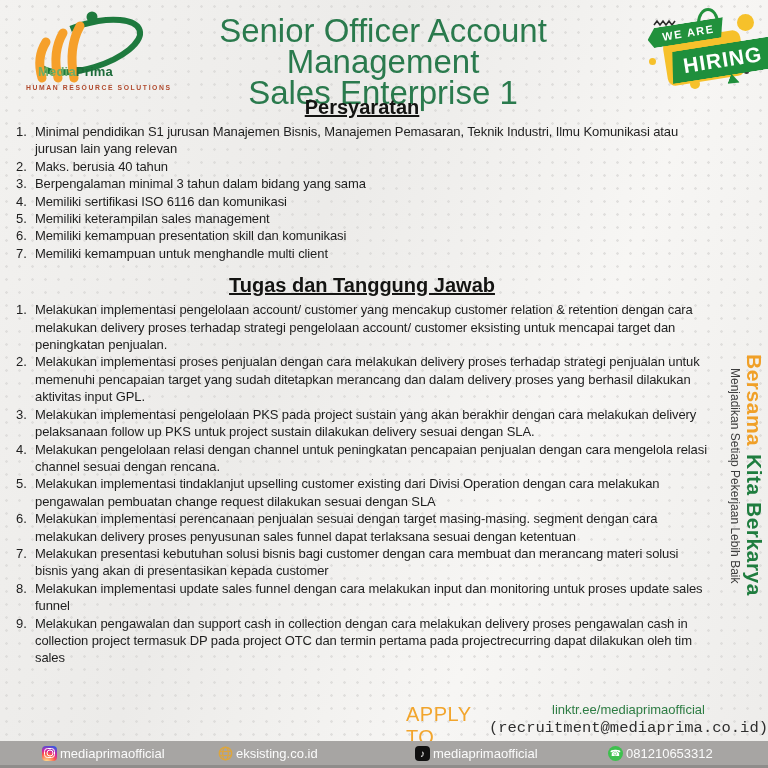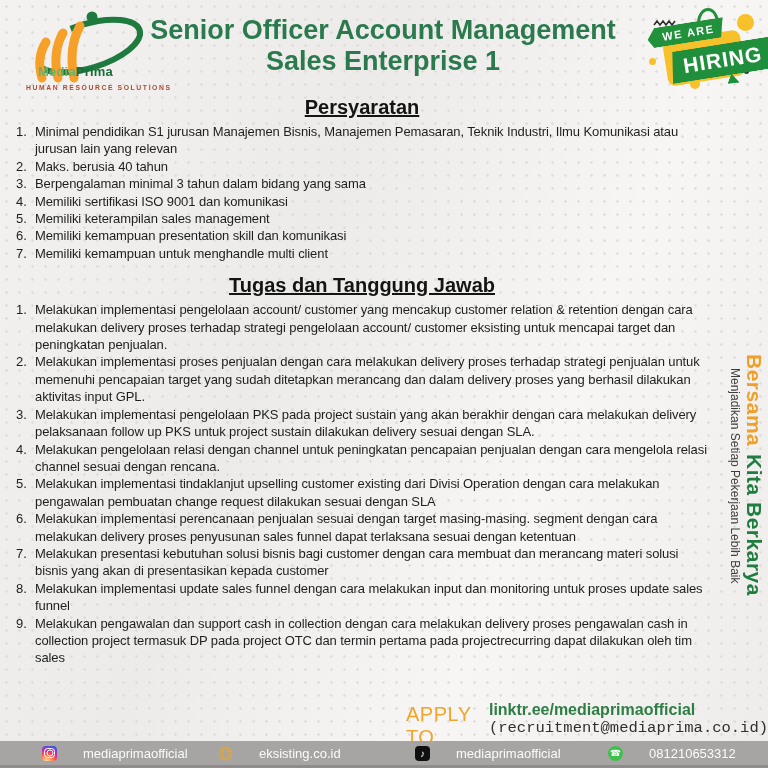--- a/index.html
+++ b/index.html
@@ -19,21 +19,21 @@
   
   .logo { position:absolute; left:16px; top:6px; width:140px; height:90px; z-index:2; }
   .logo svg { position:absolute; left:0; top:0; }
   .logo-text { position:absolute; left:22px; top:58px; font-weight:bold; font-size:13px; letter-spacing:.2px; }
   .lt1 { color:#6fae67; }
   .lt2 { color:#1c6b3a; }
   .logo-tagline { position:absolute; left:10px; top:78px; font-size:6.8px; font-weight:bold;
     letter-spacing:1.6px; color:#b04a2e; white-space:nowrap; }
 
   .title { position:absolute; left:148px; right:150px; top:15px; z-index:2;
-    text-align:center; color:#2a7a4d; font-weight:bold; font-size:27px; line-height:31px; }
+    text-align:center; color:#2a7a4d; font-weight:normal; font-size:33px; line-height:31px; }
 
   
   .badge { position:absolute; right:3px; top:2px; width:120px; height:95px; z-index:2; }
   .badge-quad { position:absolute; left:20px; top:33px; width:78px; height:46px;
     background:#f6c12b; border-radius:8px; transform:rotate(-9deg); }
   .badge-we-are { position:absolute; left:2px; top:21px; background:#21913c; color:#fff;
     font-weight:bold; font-size:11px; letter-spacing:1.5px; padding:4px 10px 4px 15px;
     transform:rotate(-9deg); clip-path:polygon(0 55%, 11% 0, 100% 0, 94% 100%, 7% 100%); }
   .badge-hiring { position:absolute; left:25px; top:42px; background:#1f8f3c; color:#fff;
     font-weight:bold; font-size:21px; letter-spacing:1px; padding:4px 13px;
@@ -65,27 +65,27 @@
   .sidebar { position:absolute; top:276px; right:2px; height:398px; z-index:2;
     writing-mode:vertical-rl; text-align:center; }
   .v-title { font-size:21px; font-weight:bold; letter-spacing:.5px; }
   .v-orange { color:#f0a028; }
   .v-green  { color:#1f7d3f; margin-top:7px; }
   .v-sub { font-size:12px; color:#3d3d3d; margin-top:2px; }
 
   
   .apply { position:absolute; left:406px; top:700px; z-index:2; display:flex; gap:13px; align-items:flex-start; }
   .apply-label { color:#f2a52c; font-weight:normal; font-size:20px; letter-spacing:.5px; padding-top:3px; }
-  .apply-link  { color:#2e7d44; font-weight:bold; font-size:16px; line-height:19px; }
+  .apply-link  { color:#2e7d44; font-weight:normal; font-size:13px; line-height:19px;text-align:center; }
   .apply-email { color:#2f2f2f; font-size:15.5px; line-height:19px;font-family:Liberation Mono, monospace; }
 
   
   .footer { position:absolute; left:0; right:0; bottom:0; height:27px; z-index:3;
     background:#a7a5a3; border-bottom:3px solid #8f8d8b; }
-  .f-item { position:absolute; top:0; height:24px; display:flex; align-items:center; gap:26px;
+  .f-item { position:absolute; top:0; height:24px; display:flex; align-items:center; gap:3px;
     color:#fbfbfb; font-size:13px; }
   .f-1 { left:42px; } .f-2 { left:218px; } .f-3 { left:415px; } .f-4 { left:608px; }
   .ig-icon { position:relative; width:15px; height:15px; border-radius:4px; flex:none;
     background:radial-gradient(circle at 30% 110%, #fdf497 0%, #fd5949 45%, #d6249f 62%, #285aeb 92%); }
   .ig-icon::before { content:""; position:absolute; inset:2.3px; border:1.2px solid #fff; border-radius:3.5px; }
   .ig-icon::after { content:""; position:absolute; width:5px; height:5px; border:1.2px solid #fff;
     border-radius:50%; top:50%; left:50%; transform:translate(-50%,-50%); }
   .tiktok-icon { width:15px; height:15px; border-radius:4px; background:#101010; color:#fff; flex:none;
     font-size:10px; font-weight:bold; display:flex; align-items:center; justify-content:center; }
   .wa-icon { width:15px; height:15px; border-radius:50%; background:#3ec04e; color:#fff; flex:none;
@@ -130,21 +130,21 @@
     <div class="badge-hiring">HIRING</div>
     <span class="badge-tri"></span>
   </div>
 
   <main class="content">
     <h2 class="h-pers">Persyaratan</h2>
     <ol>
       <li>Minimal pendidikan S1 jurusan Manajemen Bisnis, Manajemen Pemasaran, Teknik Industri, Ilmu Komunikasi atau jurusan lain yang relevan</li>
       <li>Maks. berusia 40 tahun</li>
       <li>Berpengalaman minimal 3 tahun dalam bidang yang sama</li>
-      <li>Memiliki sertifikasi ISO 9001 dan komunikasi</li>
+      <li>Memiliki sertifikasi ISO 6116 dan komunikasi</li>
       <li>Memiliki keterampilan sales management</li>
       <li>Memiliki kemampuan presentation skill dan komunikasi</li>
       <li>Memiliki kemampuan untuk menghandle multi client</li>
     </ol>
     <h2 class="h-tugas">Tugas dan Tanggung Jawab</h2>
     <ol>
       <li>Melakukan implementasi pengelolaan account/ customer yang mencakup customer relation &amp; retention dengan cara melakukan delivery proses terhadap strategi pengelolaan account/ customer eksisting untuk mencapai target dan peningkatan penjualan.</li>
       <li>Melakukan implementasi proses penjualan dengan cara melakukan delivery proses terhadap strategi penjualan untuk memenuhi pencapaian target yang sudah ditetapkan merancang dan dalam delivery proses yang berhasil dilakukan aktivitas input GPL.</li>
       <li>Melakukan implementasi pengelolaan PKS pada project sustain yang akan berakhir dengan cara melakukan delivery pelaksanaan follow up PKS untuk project sustain dilakukan delivery sesuai dengan SLA.</li>
       <li>Melakukan pengelolaan relasi dengan channel untuk peningkatan pencapaian penjualan dengan cara mengelola relasi channel sesuai dengan rencana.</li>

